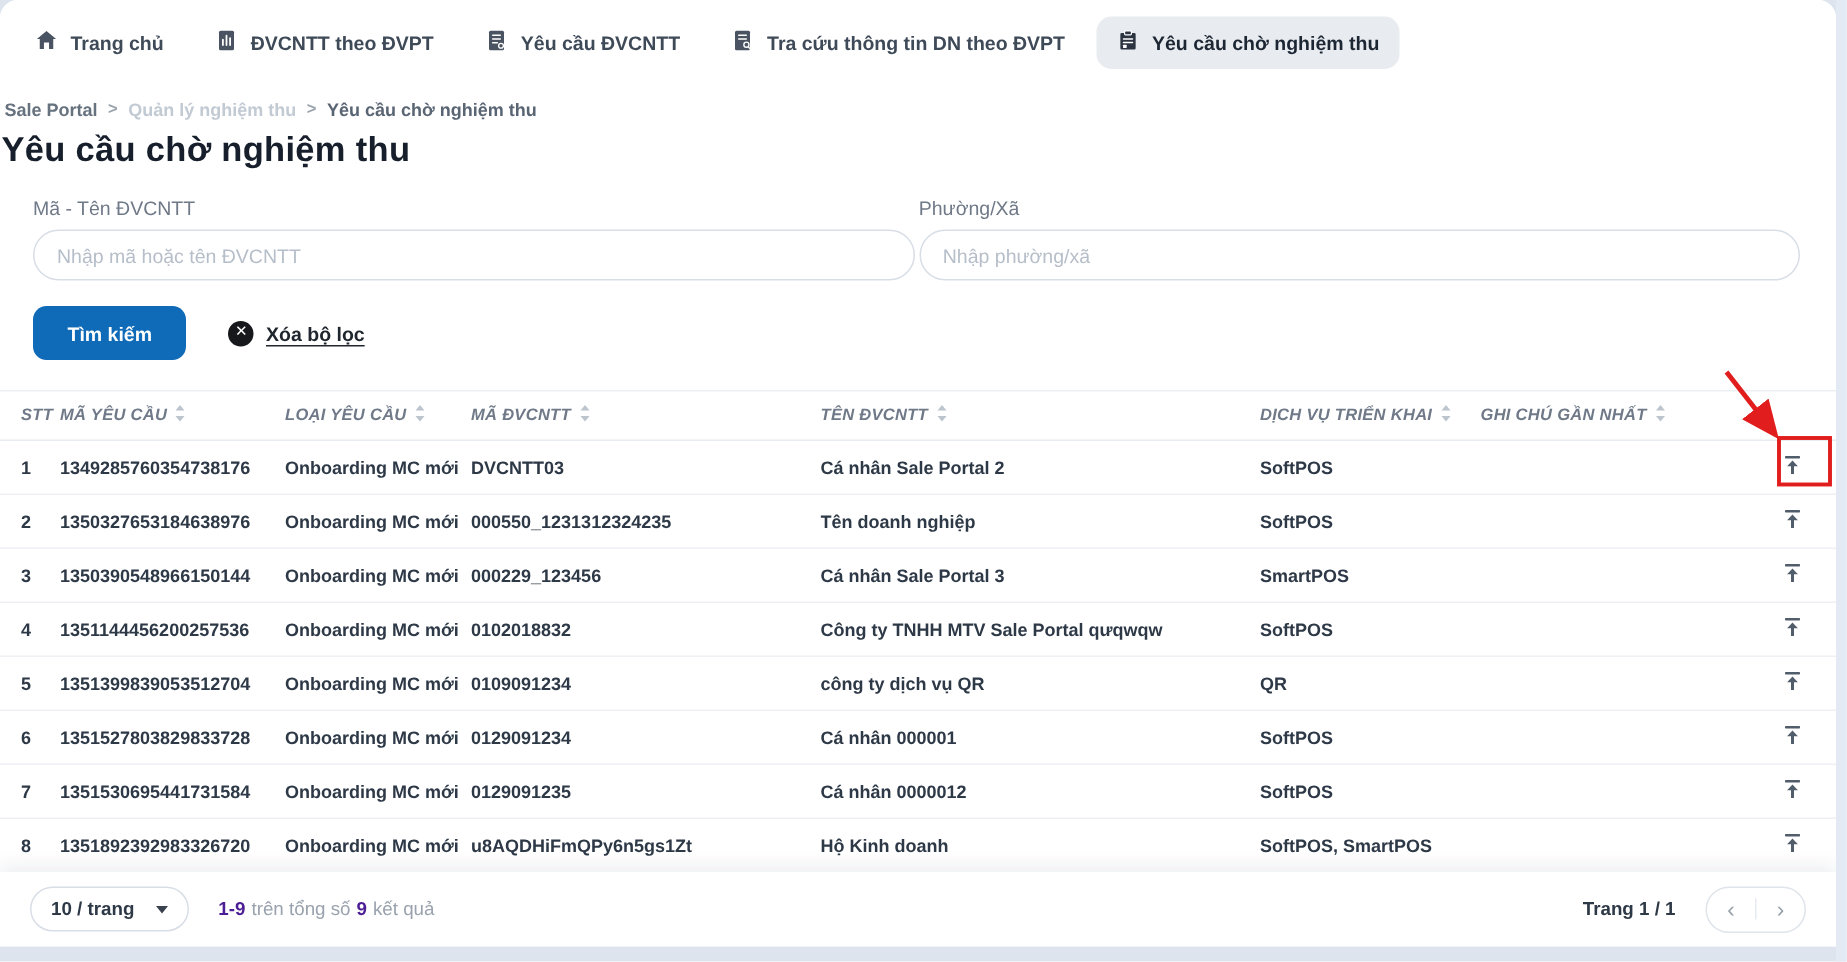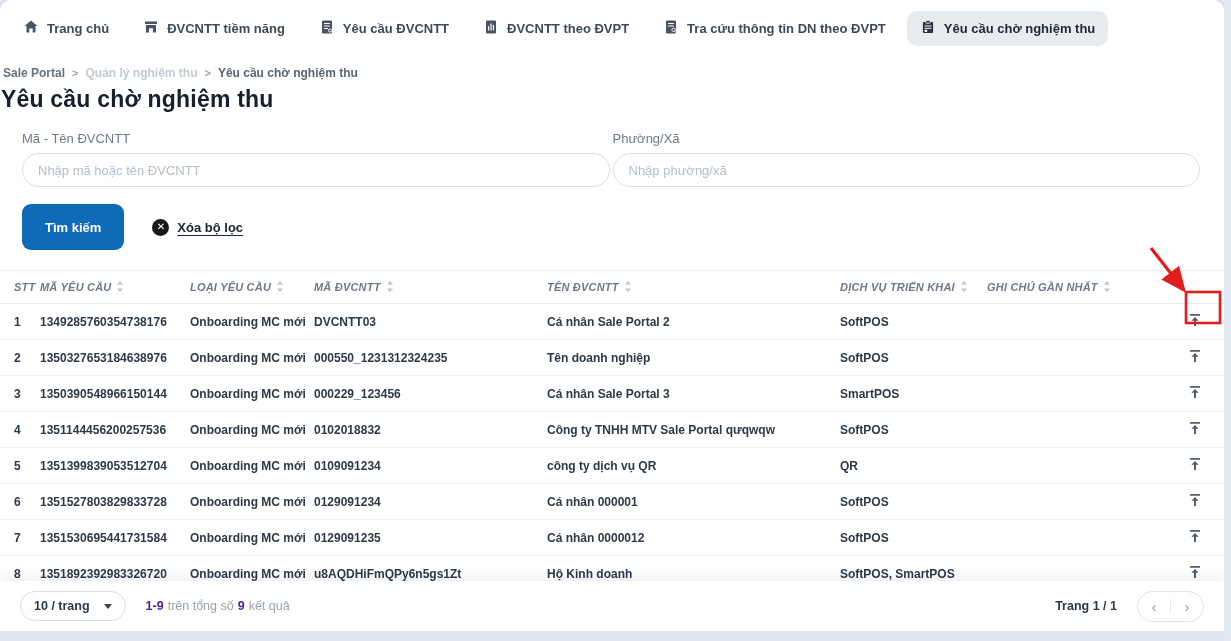--- a/index.html
+++ b/index.html
@@ -66,21 +66,21 @@
     border:1px solid #d8dee6; border-radius:20px;
     padding:0 15px; font-size:13px; color:#2f3a49;
     font-family:inherit; outline:none; background:#fff;
   }
   .field input::placeholder { color:#b6bec9; }
   .actions-row {
     display:flex; align-items:center; gap:28px;
     padding:17px 0 0 22px;
   }
   .btn-primary {
-    height:46px; padding:0 23px;
+    height:36px; padding:0 23px;
     background:#0f6ab8; color:#fff;
     border:none; border-radius:9px;
     font-size:13px; font-weight:700; font-family:inherit;
     cursor:pointer;
   }
   .clear-filter {
     display:flex; align-items:center; gap:8px; cursor:pointer;
   }
   .clear-x {
     width:17px; height:17px; border-radius:50%;
@@ -177,45 +177,35 @@
       <span>
         <svg width="16" height="16" viewBox="0 0 16 16">
             <path d="M8 1.6 14.4 7h-1.9v6.6H9.7V9.4H6.3v4.2H3.5V7H1.6Z" fill="#4a5361"></path>
           </svg>
       </span>
       <span>Trang chủ</span>
     </div>
     <div class="nav-item">
       <span>
         <svg width="16" height="16" viewBox="0 0 16 16">
-            <path d="M2 2.5h12v2.6H2Z" fill="#4a5361"></path>
-            <path d="M3 6h10v7.5H3Zm3.2 3.4h3.6v4.1H6.2Z" fill="#4a5361" fill-rule="evenodd"></path>
-            <path d="M6.2 9.4h3.6v4.1H6.2Z" fill="#fff"></path>
+            <path d="M4 1.5h8a1 1 0 0 1 1 1v11a1 1 0 0 1-1 1H4a1 1 0 0 1-1-1v-11a1 1 0 0 1 1-1Z" fill="#4a5361"></path>
+            <path d="M5.6 11V7.5M8 11V4.8M10.4 11V6.4" stroke="#fff" stroke-width="1.2" stroke-linecap="round"></path>
           </svg>
       </span>
-      <span>ĐVCNTT tiềm năng</span>
+      <span>ĐVCNTT theo ĐVPT</span>
     </div>
     <div class="nav-item">
       <span>
         <svg width="16" height="16" viewBox="0 0 16 16">
             <path d="M4 1.5h8a1 1 0 0 1 1 1v11a1 1 0 0 1-1 1H4a1 1 0 0 1-1-1v-11a1 1 0 0 1 1-1Z" fill="#4a5361"></path>
             <path d="M5.5 4.5h5M5.5 7h5M5.5 9.5h3" stroke="#fff" stroke-width="1.1" stroke-linecap="round"></path>
             <circle cx="11" cy="11.5" r="1.6" fill="#4a5361" stroke="#fff" stroke-width="0.9"></circle>
           </svg>
       </span>
       <span>Yêu cầu ĐVCNTT</span>
-    </div>
-    <div class="nav-item">
-      <span>
-        <svg width="16" height="16" viewBox="0 0 16 16">
-            <path d="M4 1.5h8a1 1 0 0 1 1 1v11a1 1 0 0 1-1 1H4a1 1 0 0 1-1-1v-11a1 1 0 0 1 1-1Z" fill="#4a5361"></path>
-            <path d="M5.6 11V7.5M8 11V4.8M10.4 11V6.4" stroke="#fff" stroke-width="1.2" stroke-linecap="round"></path>
-          </svg>
-      </span>
-      <span>ĐVCNTT theo ĐVPT</span>
     </div>
     <div class="nav-item">
       <span>
         <svg width="16" height="16" viewBox="0 0 16 16">
             <path d="M4 1.5h8a1 1 0 0 1 1 1v11a1 1 0 0 1-1 1H4a1 1 0 0 1-1-1v-11a1 1 0 0 1 1-1Z" fill="#4a5361"></path>
             <path d="M5.5 4.5h5M5.5 7h5" stroke="#fff" stroke-width="1.1" stroke-linecap="round"></path>
             <circle cx="10.6" cy="10.8" r="1.7" fill="#4a5361" stroke="#fff" stroke-width="0.9"></circle>
             <path d="M11.8 12.2l1.1 1.1" stroke="#fff" stroke-width="0.9" stroke-linecap="round"></path>
           </svg>
       </span>

